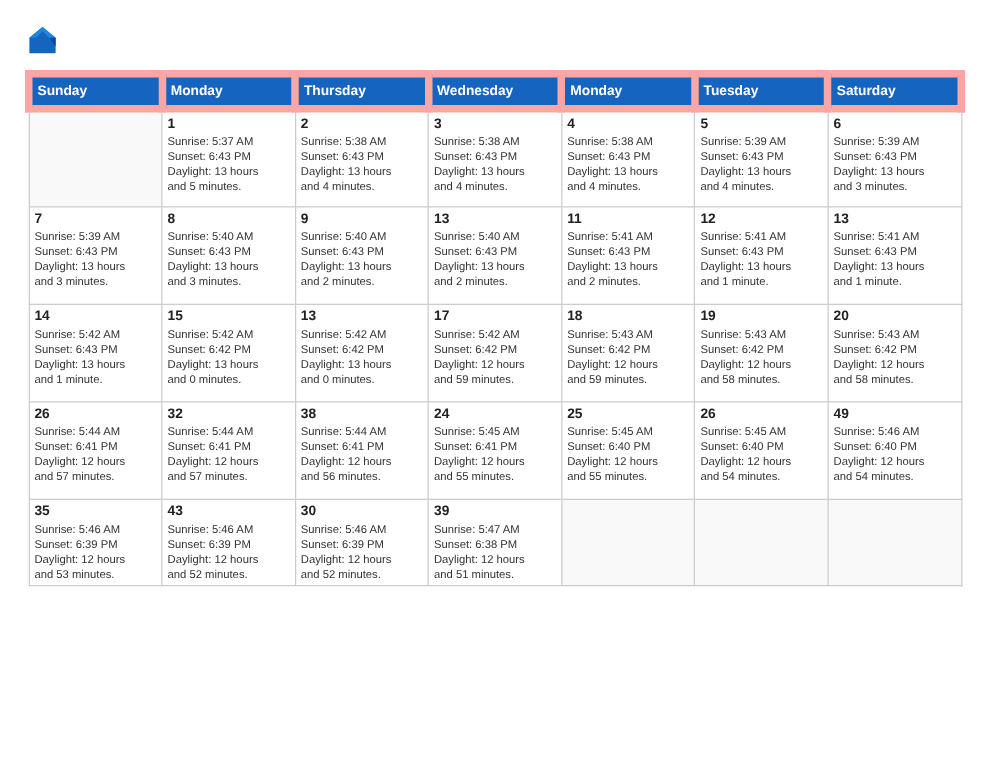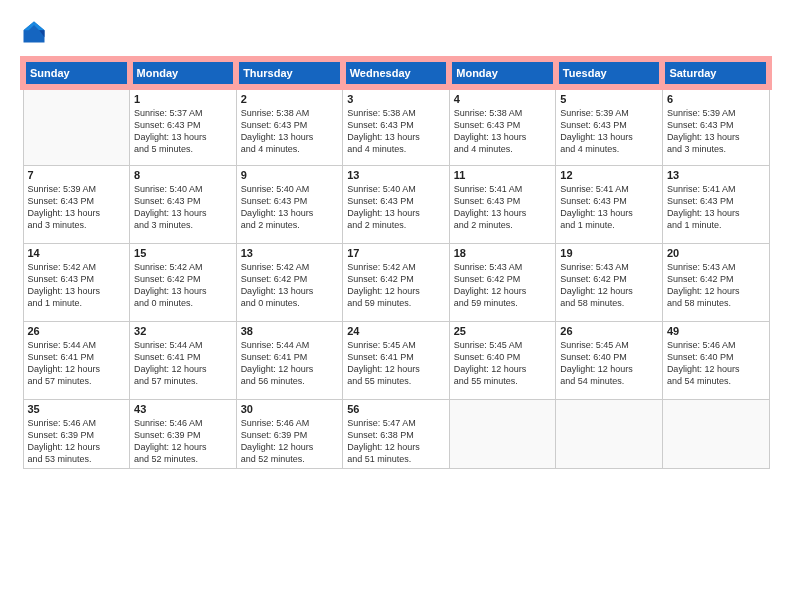--- a/index.html
+++ b/index.html
@@ -261,21 +261,21 @@
           </td>
           <td>
             <span class="day-num">43</span>
             <div class="day-info">Sunrise: 5:46 AM<br>Sunset: 6:39 PM<br>Daylight: 12 hours<br>and 52 minutes.</div>
           </td>
           <td>
             <span class="day-num">30</span>
             <div class="day-info">Sunrise: 5:46 AM<br>Sunset: 6:39 PM<br>Daylight: 12 hours<br>and 52 minutes.</div>
           </td>
           <td>
-            <span class="day-num">56</span>
+            <span class="day-num">39</span>
             <div class="day-info">Sunrise: 5:47 AM<br>Sunset: 6:38 PM<br>Daylight: 12 hours<br>and 51 minutes.</div>
           </td>
           <td class="empty"></td>
           <td class="empty"></td>
           <td class="empty"></td>
         </tr>
       </tbody>
   </table>
 </div>
 

